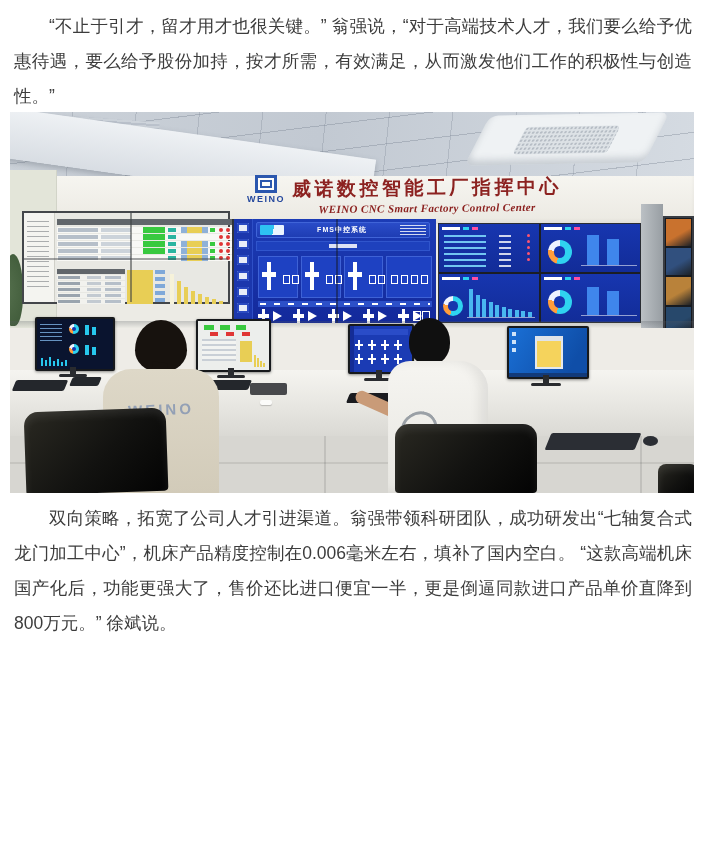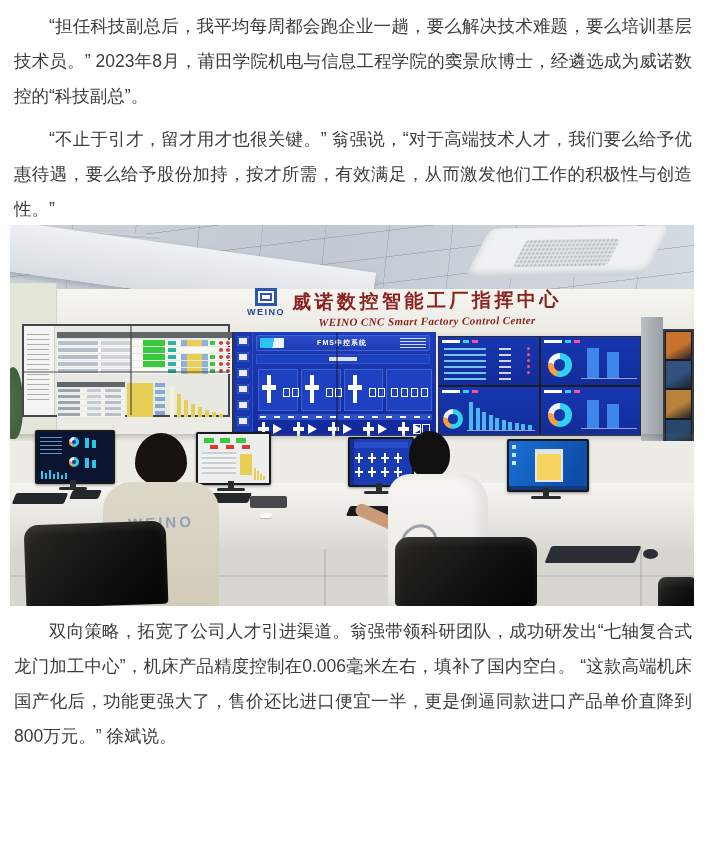--- a/index.html
+++ b/index.html
@@ -88,21 +88,20 @@
   #chair1{left:15px;top:298px;width:142px;height:83px;transform:rotate(-2deg);}
   #chair2{left:385px;top:312px;width:142px;height:69px;}
   #chair3{left:648px;top:352px;width:40px;height:29px;border-radius:8px 8px 0 0;}
   .chair-frame{position:absolute;left:390px;top:300px;width:32px;height:28px;border:3px solid #9aa0a6;border-radius:50%;border-bottom-color:transparent;border-left-color:transparent;transform:rotate(-35deg);}
 </style>
 </head>
 <body>
 
 <div class="page">
   <div class="content">
-    <p class="para">“担任科技副总后，我平均每周都会跑企业一趟，要么解决技术难题，要么培训基层技术员。” 2023年8月，莆田学院机电与信息工程学院的窦景欣博士，经遴选成为威诺数控的“科技副总”。</p>
     <p class="para">“不止于引才，留才用才也很关键。” 翁强说，“对于高端技术人才，我们要么给予优惠待遇，要么给予股份加持，按才所需，有效满足，从而激发他们工作的积极性与创造性。”</p>
 
     <figure class="photo">
       <div class="ceiling">
         <div class="vent"></div>
         <div class="beam"></div>
       </div>
       <div class="ac">
         <div class="ac-grille"></div>
       </div>

